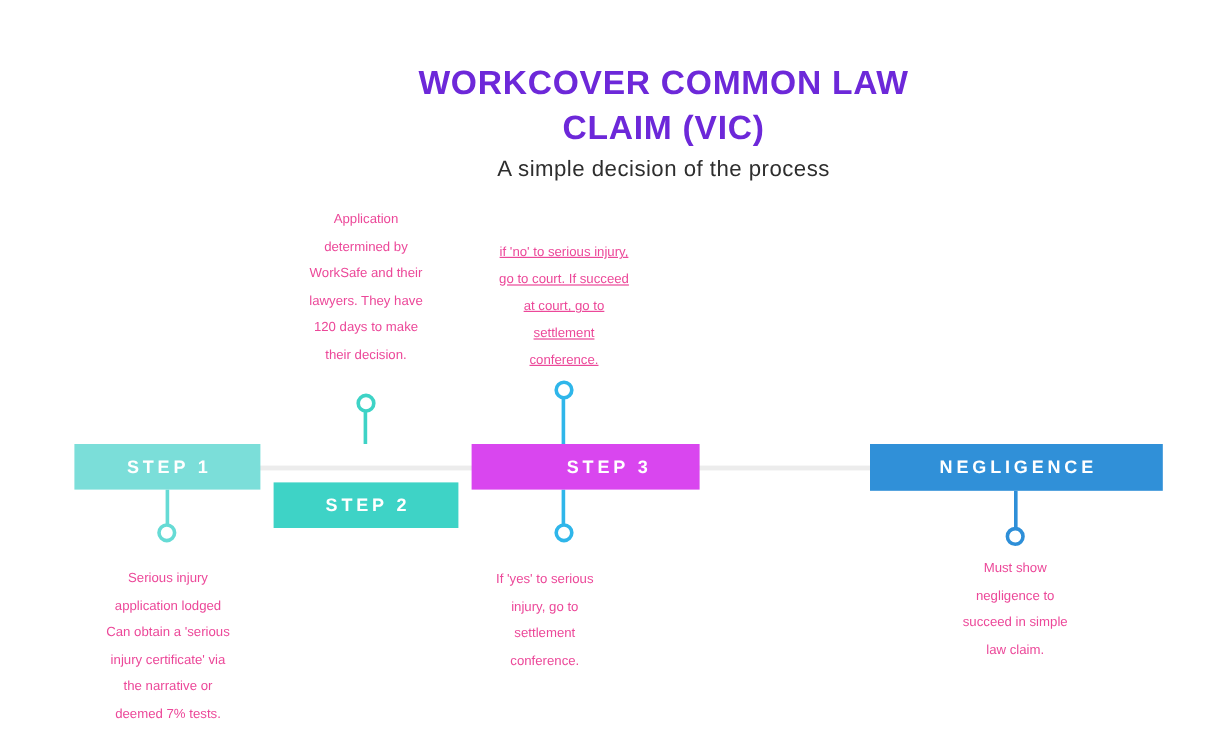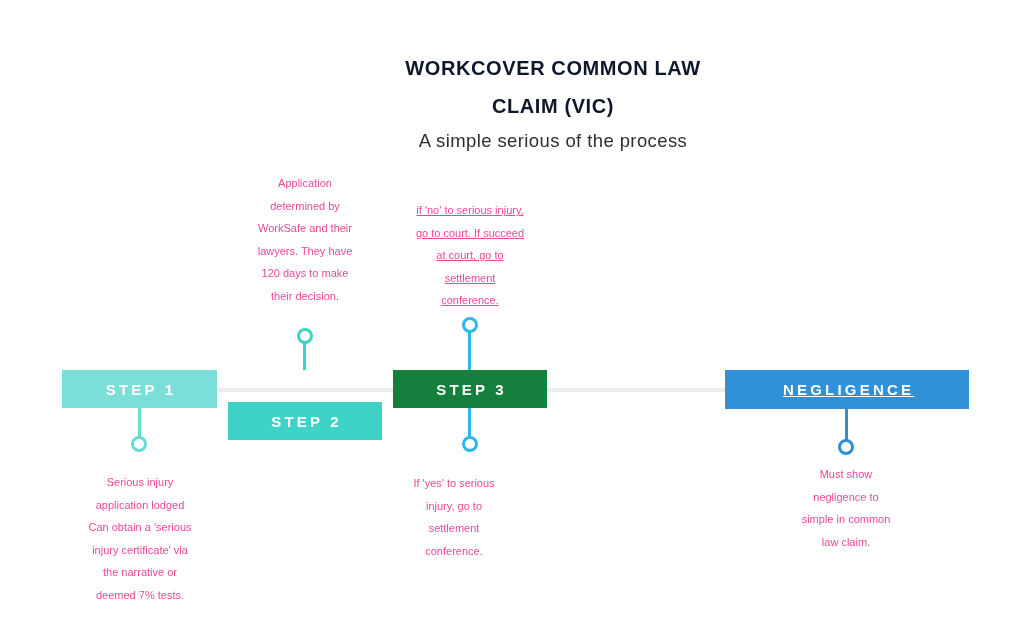--- a/index.html
+++ b/index.html
@@ -9,25 +9,25 @@
     height: 626px;
     background: #ffffff;
     font-family: "Liberation Sans", sans-serif;
     overflow: hidden;
   }
   .title {
     position: absolute;
     left: 81px; top: 50px; width: 944px;
     margin: 0;
     text-align: center;
-    font-size: 20px;
+    font-size: 28px;
     font-weight: bold;
     letter-spacing: 0.6px;
     line-height: 37.5px;
-    color: #0f172a;
+    color: #6d28d9;
     white-space: pre-line;
   }
   .subtitle {
     position: absolute;
     left: 81px; top: 130px; width: 944px;
     margin: 0;
     text-align: center;
     font-size: 18.5px;
     letter-spacing: 0.4px;
     color: #2e2e2e;
@@ -94,21 +94,21 @@
   .note-step3-below { left: 354px; top: 472px; width: 200px; }
   .note-neg-below   { left: 736px; top: 463px; width: 220px; }
 </style>
 </head>
 <body>
 
 <div class="canvas">
 
   <h1 class="title">WORKCOVER COMMON LAW
 CLAIM (VIC)</h1>
-  <p class="subtitle">A simple serious of the process</p>
+  <p class="subtitle">A simple decision of the process</p>
 
   <div class="note note-step2-above">Application
 determined by
 WorkSafe and their
 lawyers. They have
 120 days to make
 their decision.</div>
   <div class="note note-step3-above">if 'no' to serious injury,
 go to court. If succeed
 at court, go to
@@ -121,24 +121,24 @@
   <div class="stem stem-step3-above" style="background-color: rgb(47, 182, 234);"></div>
 
   <div class="track" style="background-color: rgb(236, 236, 236);"></div>
 
   <div class="box box-step1" style="background-color: rgb(123, 222, 217);">
     <span>STEP 1</span>
   </div>
   <div class="box box-step2" style="background-color: rgb(62, 211, 198);">
     <span>STEP 2</span>
   </div>
-  <div class="box box-step3" style="background-color: #15803d;">
+  <div class="box box-step3" style="background-color: #d946ef; padding-left: 36px;">
     <span>STEP 3</span>
   </div>
-  <div class="box box-neg" style="background-color: rgb(48, 144, 216); text-decoration: underline;">
+  <div class="box box-neg" style="background-color: rgb(48, 144, 216);">
     <span>NEGLIGENCE</span>
   </div>
 
   <div class="stem stem-step1-below" style="background-color: rgb(102, 219, 213);"></div>
   <div class="ring ring-step1-below" style="border-color: rgb(102, 219, 213);"></div>
   <div class="stem stem-step3-below" style="background-color: rgb(47, 182, 234);"></div>
   <div class="ring ring-step3-below" style="border-color: rgb(47, 182, 234);"></div>
   <div class="stem stem-neg-below" style="background-color: rgb(46, 143, 216);"></div>
   <div class="ring ring-neg-below" style="border-color: rgb(46, 143, 216);"></div>
 
@@ -147,16 +147,16 @@
 Can obtain a 'serious
 injury certificate' via
 the narrative or
 deemed 7% tests.</div>
   <div class="note note-step3-below">If 'yes' to serious
 injury, go to
 settlement
 conference.</div>
   <div class="note note-neg-below">Must show
 negligence to
-simple in common
+succeed in simple
 law claim.</div>
 
 </div>
 
 </body></html>

